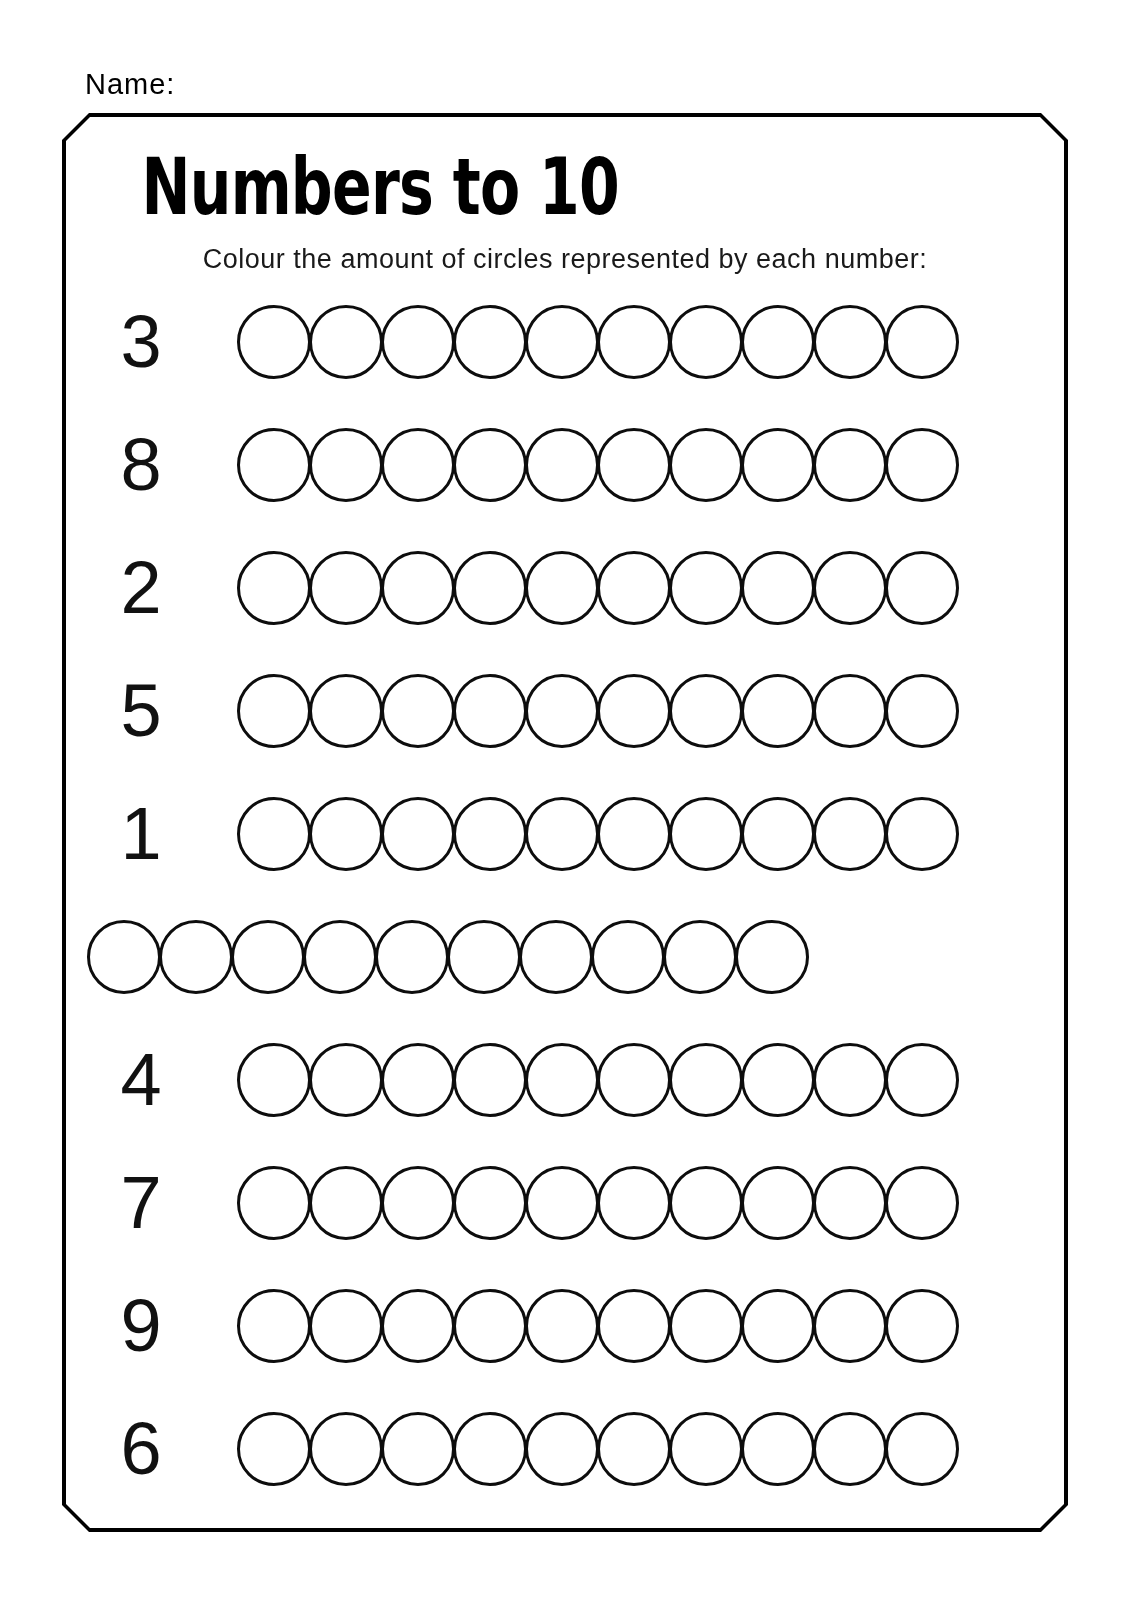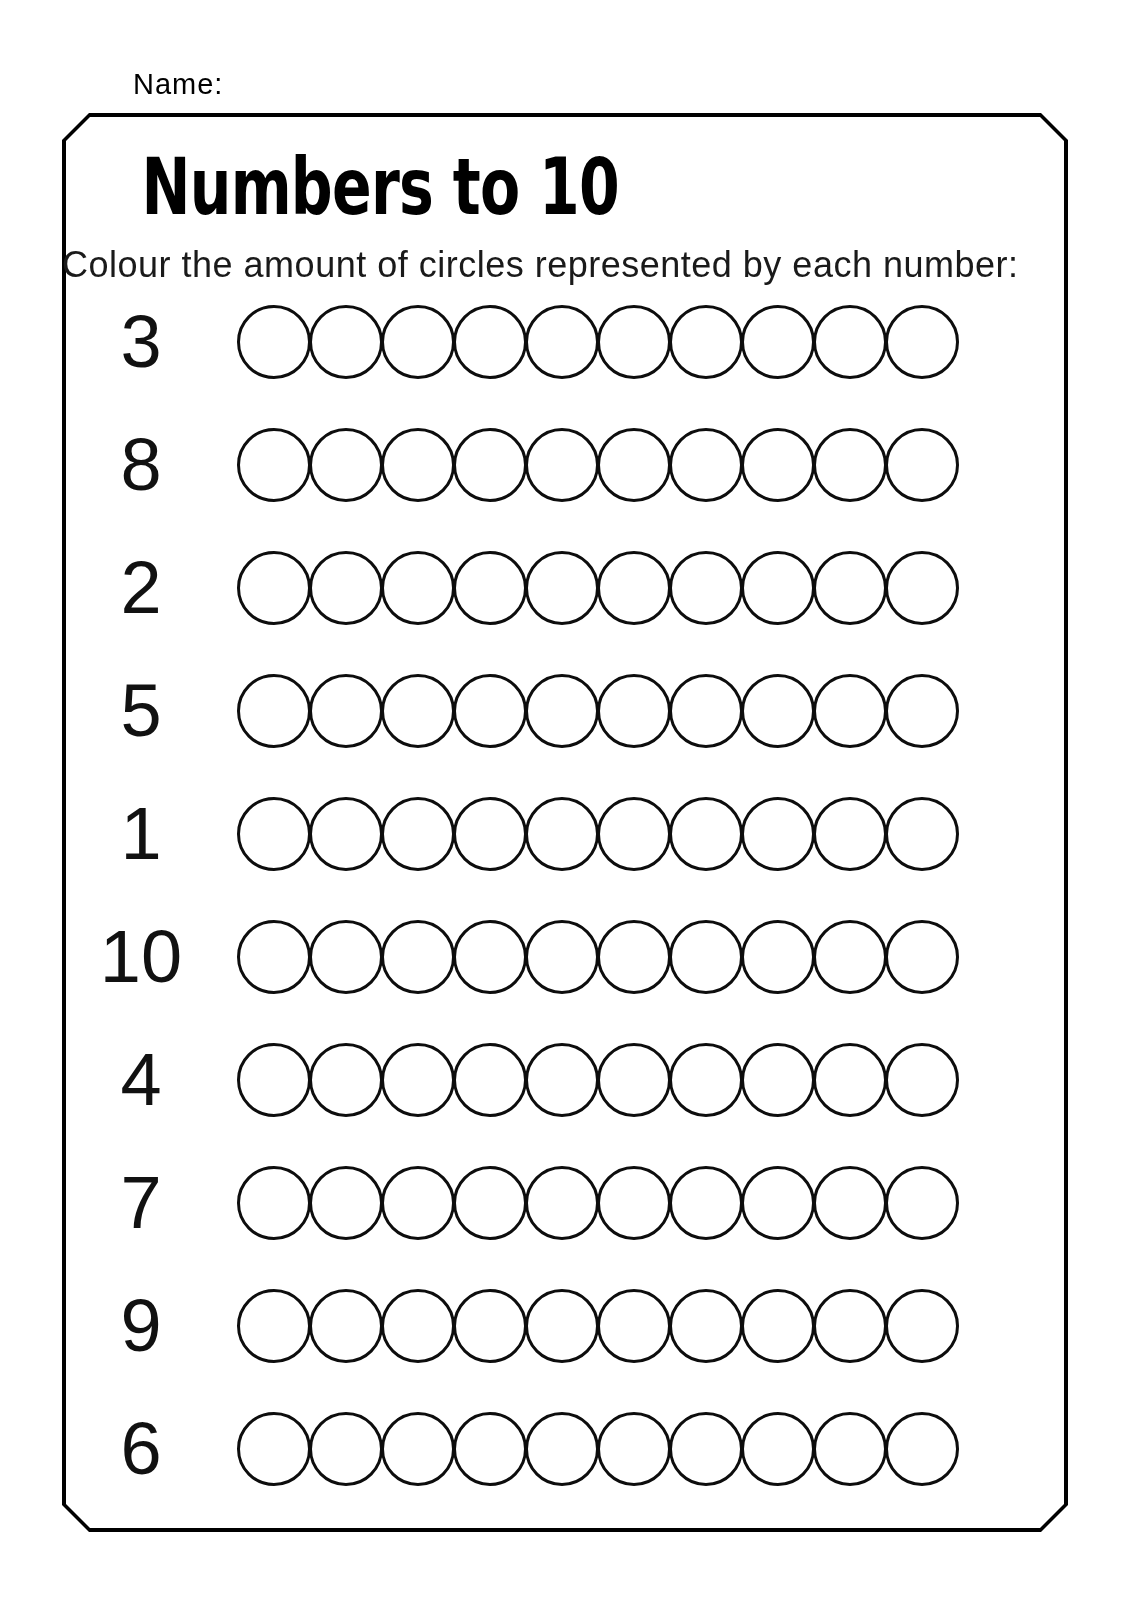--- a/index.html
+++ b/index.html
@@ -14,21 +14,20 @@
     overflow: hidden;
   }
 
   .name-label {
     position: absolute;
     left: 85px;
     top: 68px;
     font-size: 29px;
     letter-spacing: 1px;
     color: #000;
-    margin-left: 48px;
   }
 
   
   .sheet {
     position: absolute;
     left: 62px;
     top: 113px;
     width: 1006px;
     height: 1419px;
     background: #000;
@@ -64,21 +63,22 @@
     transform: scaleX(0.75);
     transform-origin: center;
     letter-spacing: -1px;
   }
 
   .instruction {
     position: absolute;
     top: 131px;
     left: 0;
     width: 100%;
-    font-size: 36px;
+    text-align: center;
+    font-size: 27px;
     letter-spacing: 0.5px;
     color: #1a1a1a;
   }
 
   .rows {
     position: absolute;
     left: 4px;
     right: 4px;
     top: 167px;
   }
@@ -193,21 +193,20 @@
             <div class="circle"></div>
             <div class="circle"></div>
             <div class="circle"></div>
             <div class="circle"></div>
             <div class="circle"></div>
             <div class="circle"></div>
             <div class="circle"></div>
           </div>
         </div>
         <div class="row">
-          <div class="num">10</div>
           <div class="circles">
             <div class="circle"></div>
             <div class="circle"></div>
             <div class="circle"></div>
             <div class="circle"></div>
             <div class="circle"></div>
             <div class="circle"></div>
             <div class="circle"></div>
             <div class="circle"></div>
             <div class="circle"></div>

